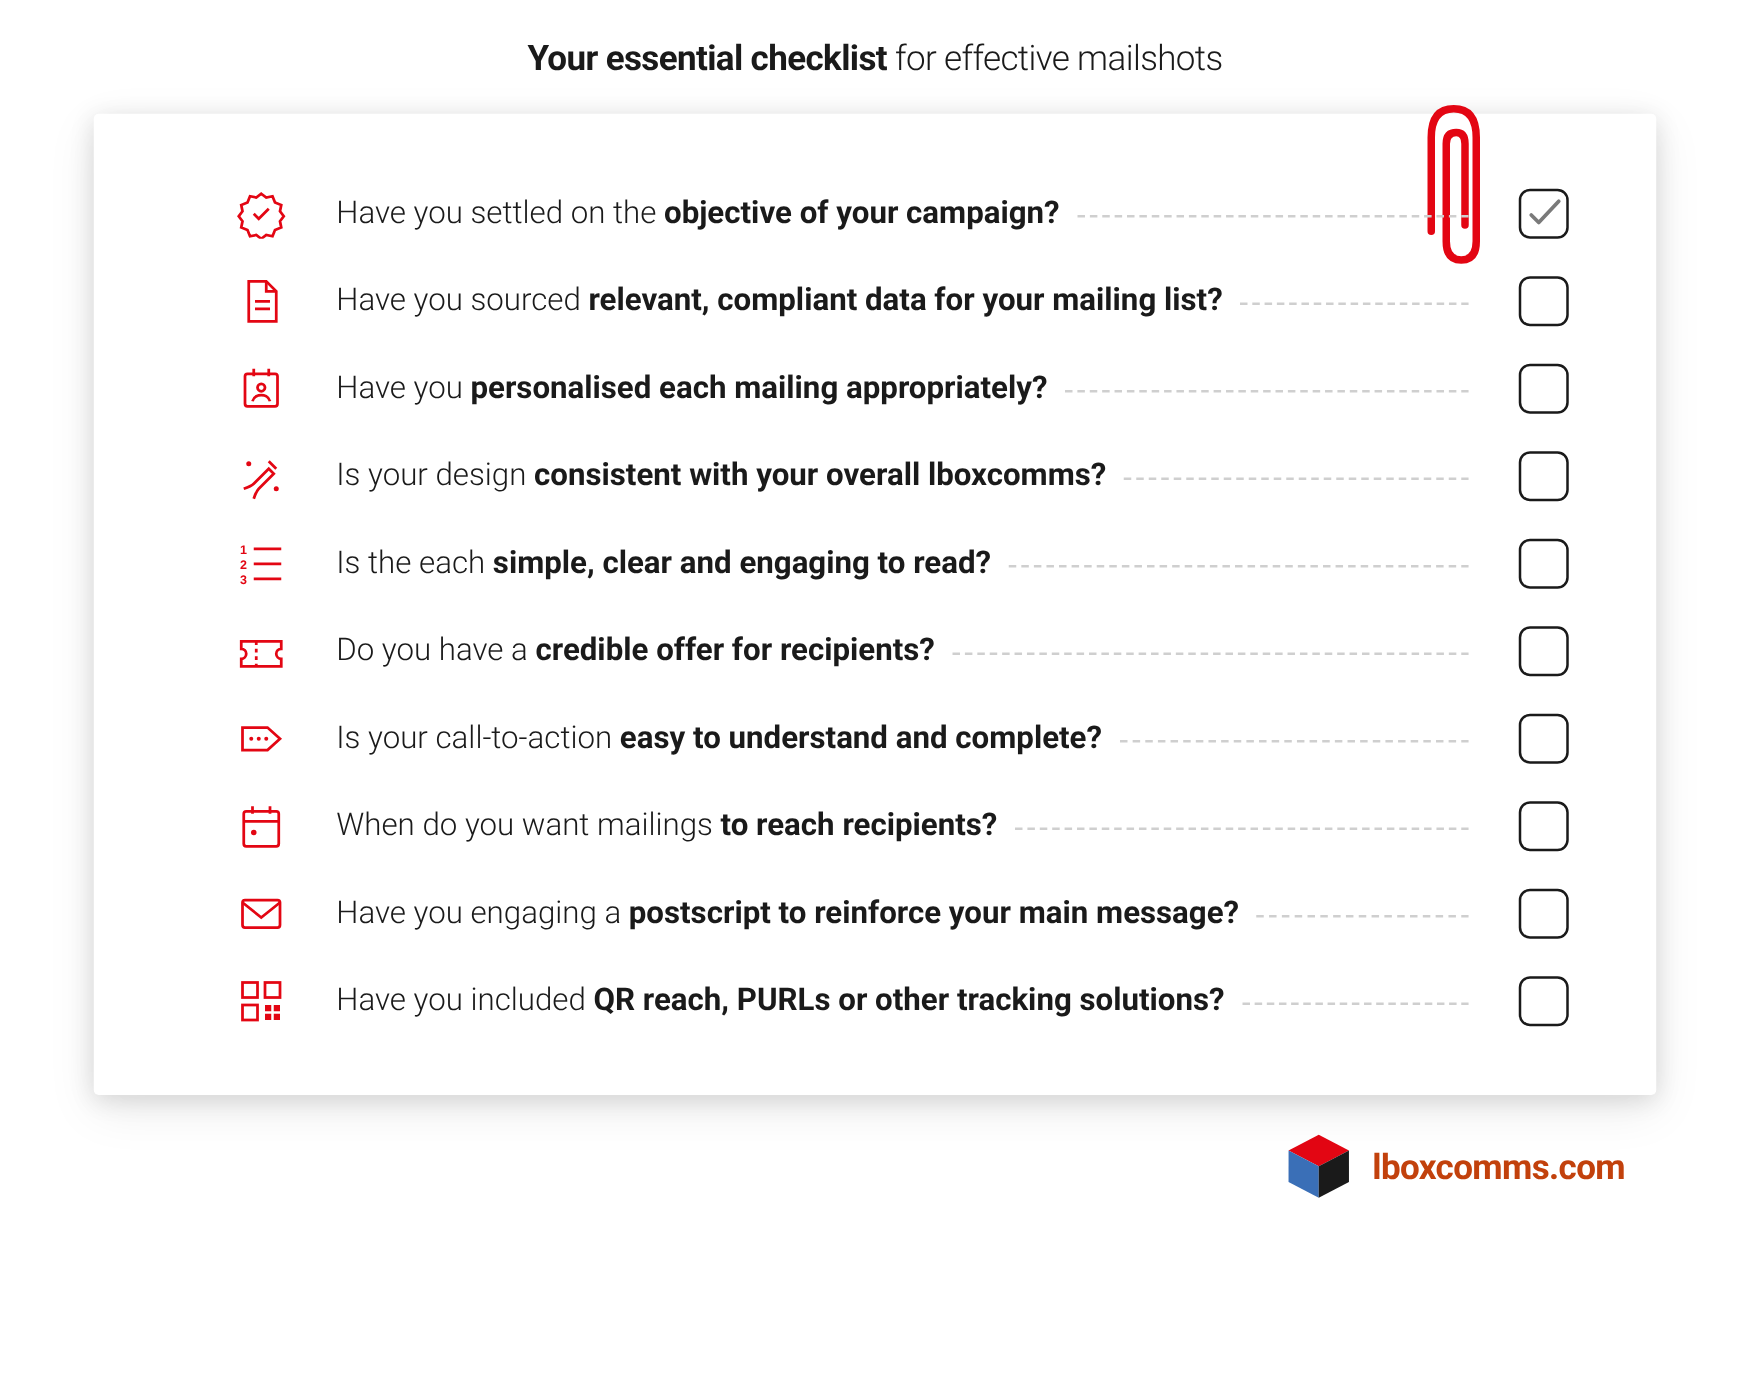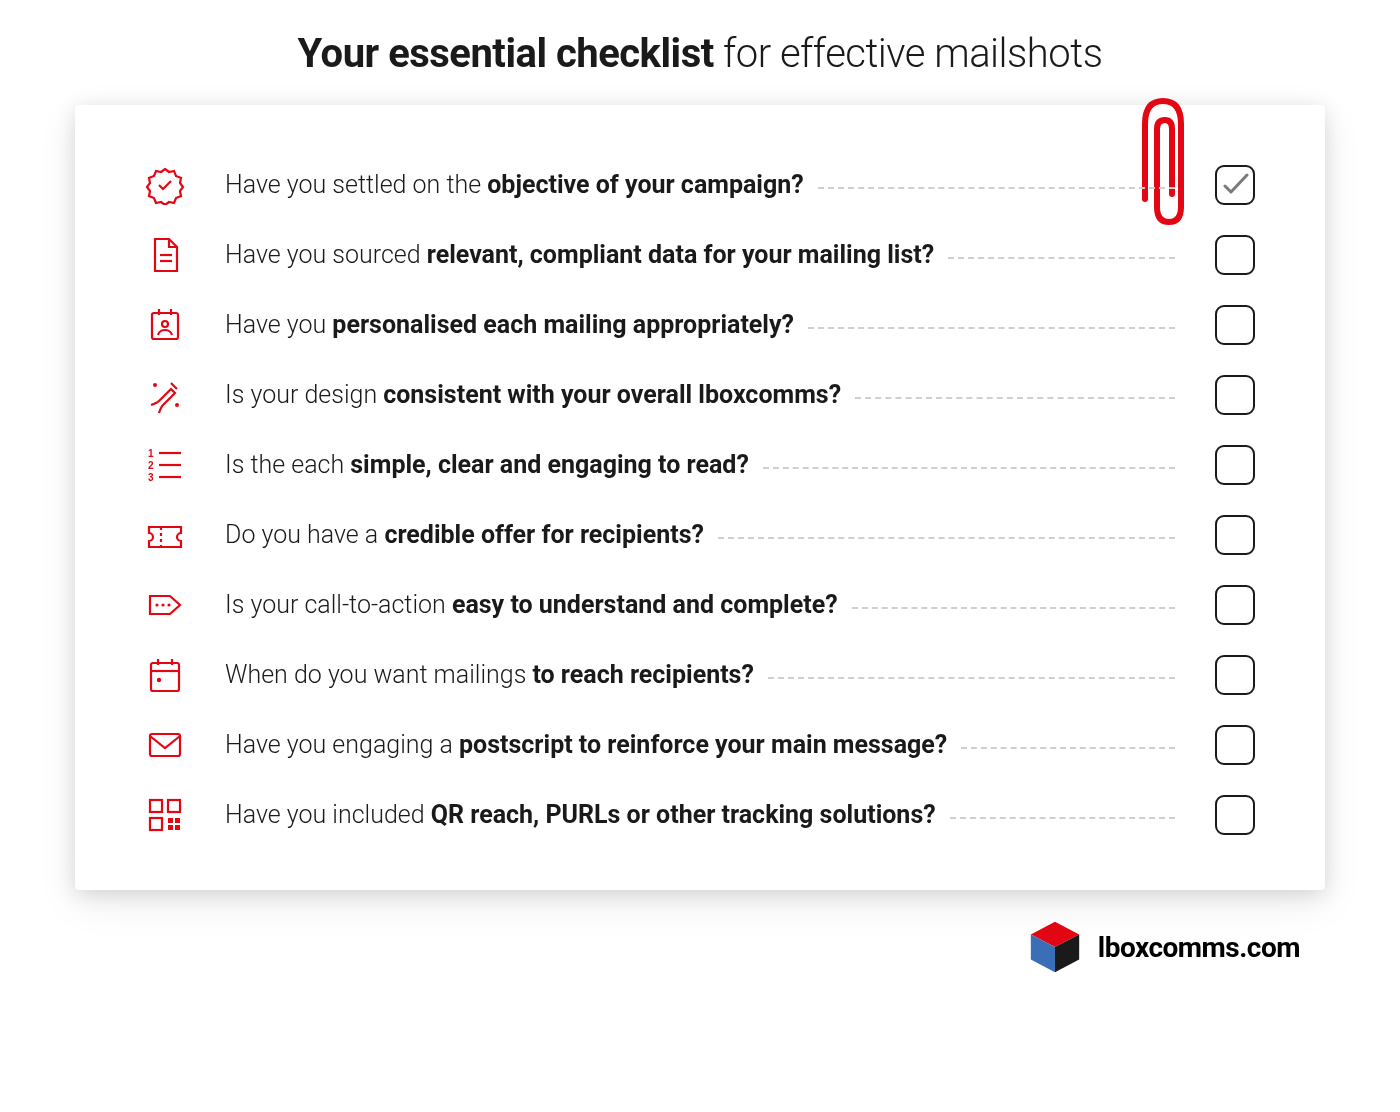--- a/index.html
+++ b/index.html
@@ -6,21 +6,21 @@
   body {
     font-family: 'Segoe UI', -apple-system, BlinkMacSystemFont, Roboto, 'Helvetica Neue', Arial, sans-serif;
     background: #fff;
     width: 1400px;
     height: 1112px;
     padding: 30px 50px 0 50px;
     color: #1a1a1a;
   }
   .title {
     text-align: center;
-    font-size: 40px;
+    font-size: 28px;
     font-weight: 300;
     letter-spacing: -0.5px;
     margin-bottom: 28px;
   }
   .title b { font-weight: 700; }
   .card {
     position: relative;
     background: #fff;
     border-radius: 4px;
     box-shadow: 0 4px 20px rgba(0,0,0,0.12), 0 12px 40px rgba(0,0,0,0.08);
@@ -28,21 +28,21 @@
     margin: 0 25px;
   }
   .paperclip {
     position: absolute;
     top: -16px;
     right: 130px;
     width: 70px;
     height: 145px;
     pointer-events: none;
   }
-  .rows { display: flex; flex-direction: column; gap: 30px; }
+  .rows { display: flex; flex-direction: column; gap: 30px; margin-left: 44px; }
   .row {
     display: flex;
     align-items: center;
     gap: 40px;
   }
   .icon {
     width: 40px;
     height: 40px;
     flex: 0 0 40px;
     display: flex;
@@ -88,21 +88,21 @@
     align-items: center;
     justify-content: flex-end;
     gap: 14px;
     padding: 28px 50px 0 0;
   }
   .logo-cube { width: 58px; height: 58px; }
   .brand {
     font-size: 28px;
     font-weight: 700;
     letter-spacing: -0.5px;
-    color: #000000;
+    color: #c2410c;
   }
 </style>
 </head>
 <body>
 
 <h1 class="title">
   <b>Your essential checklist</b><span> for effective mailshots</span>
 </h1>
 
 <div class="card">

